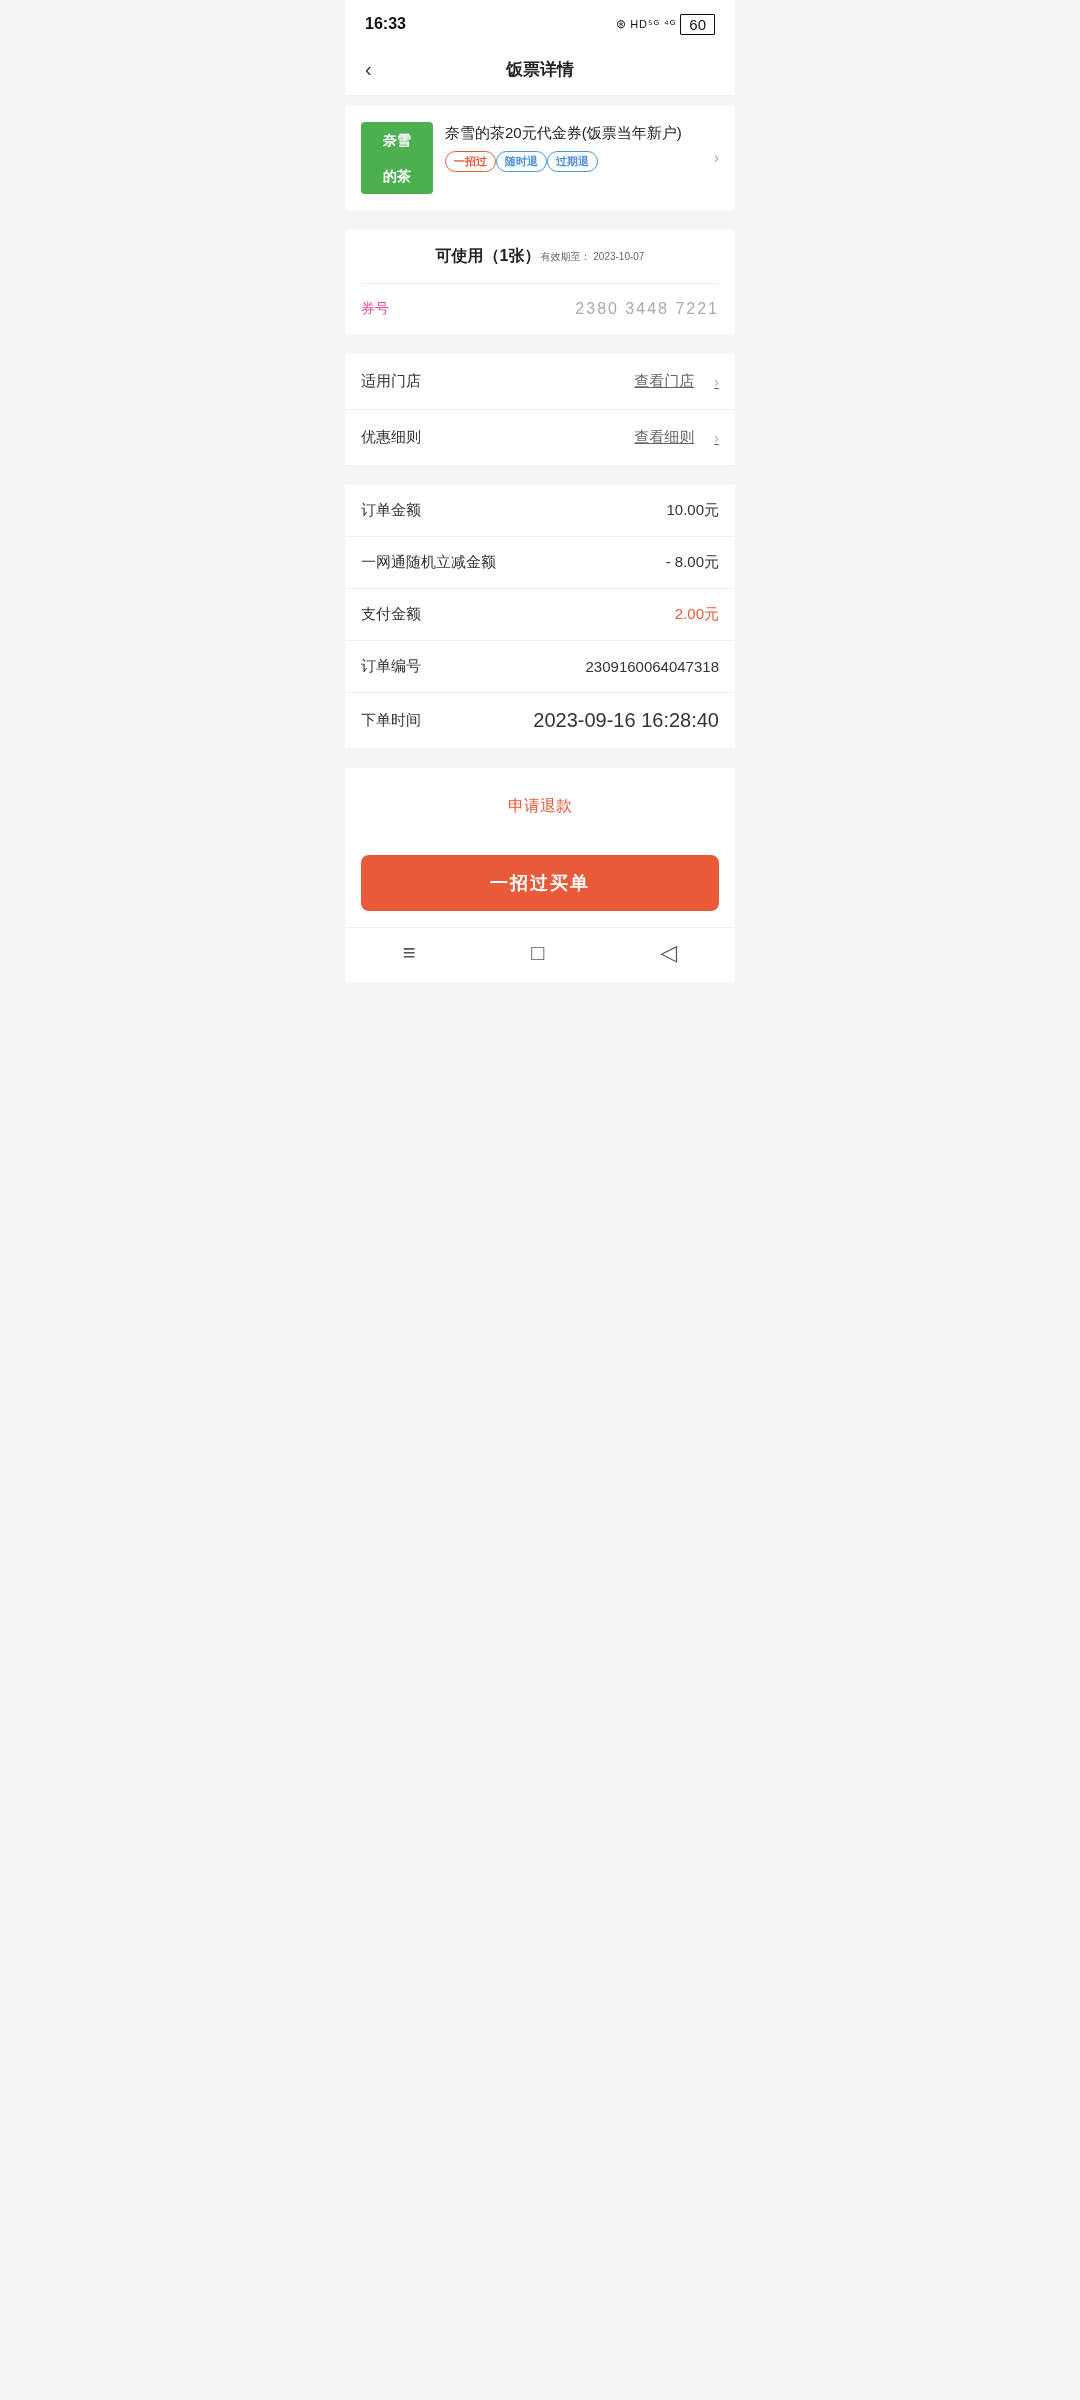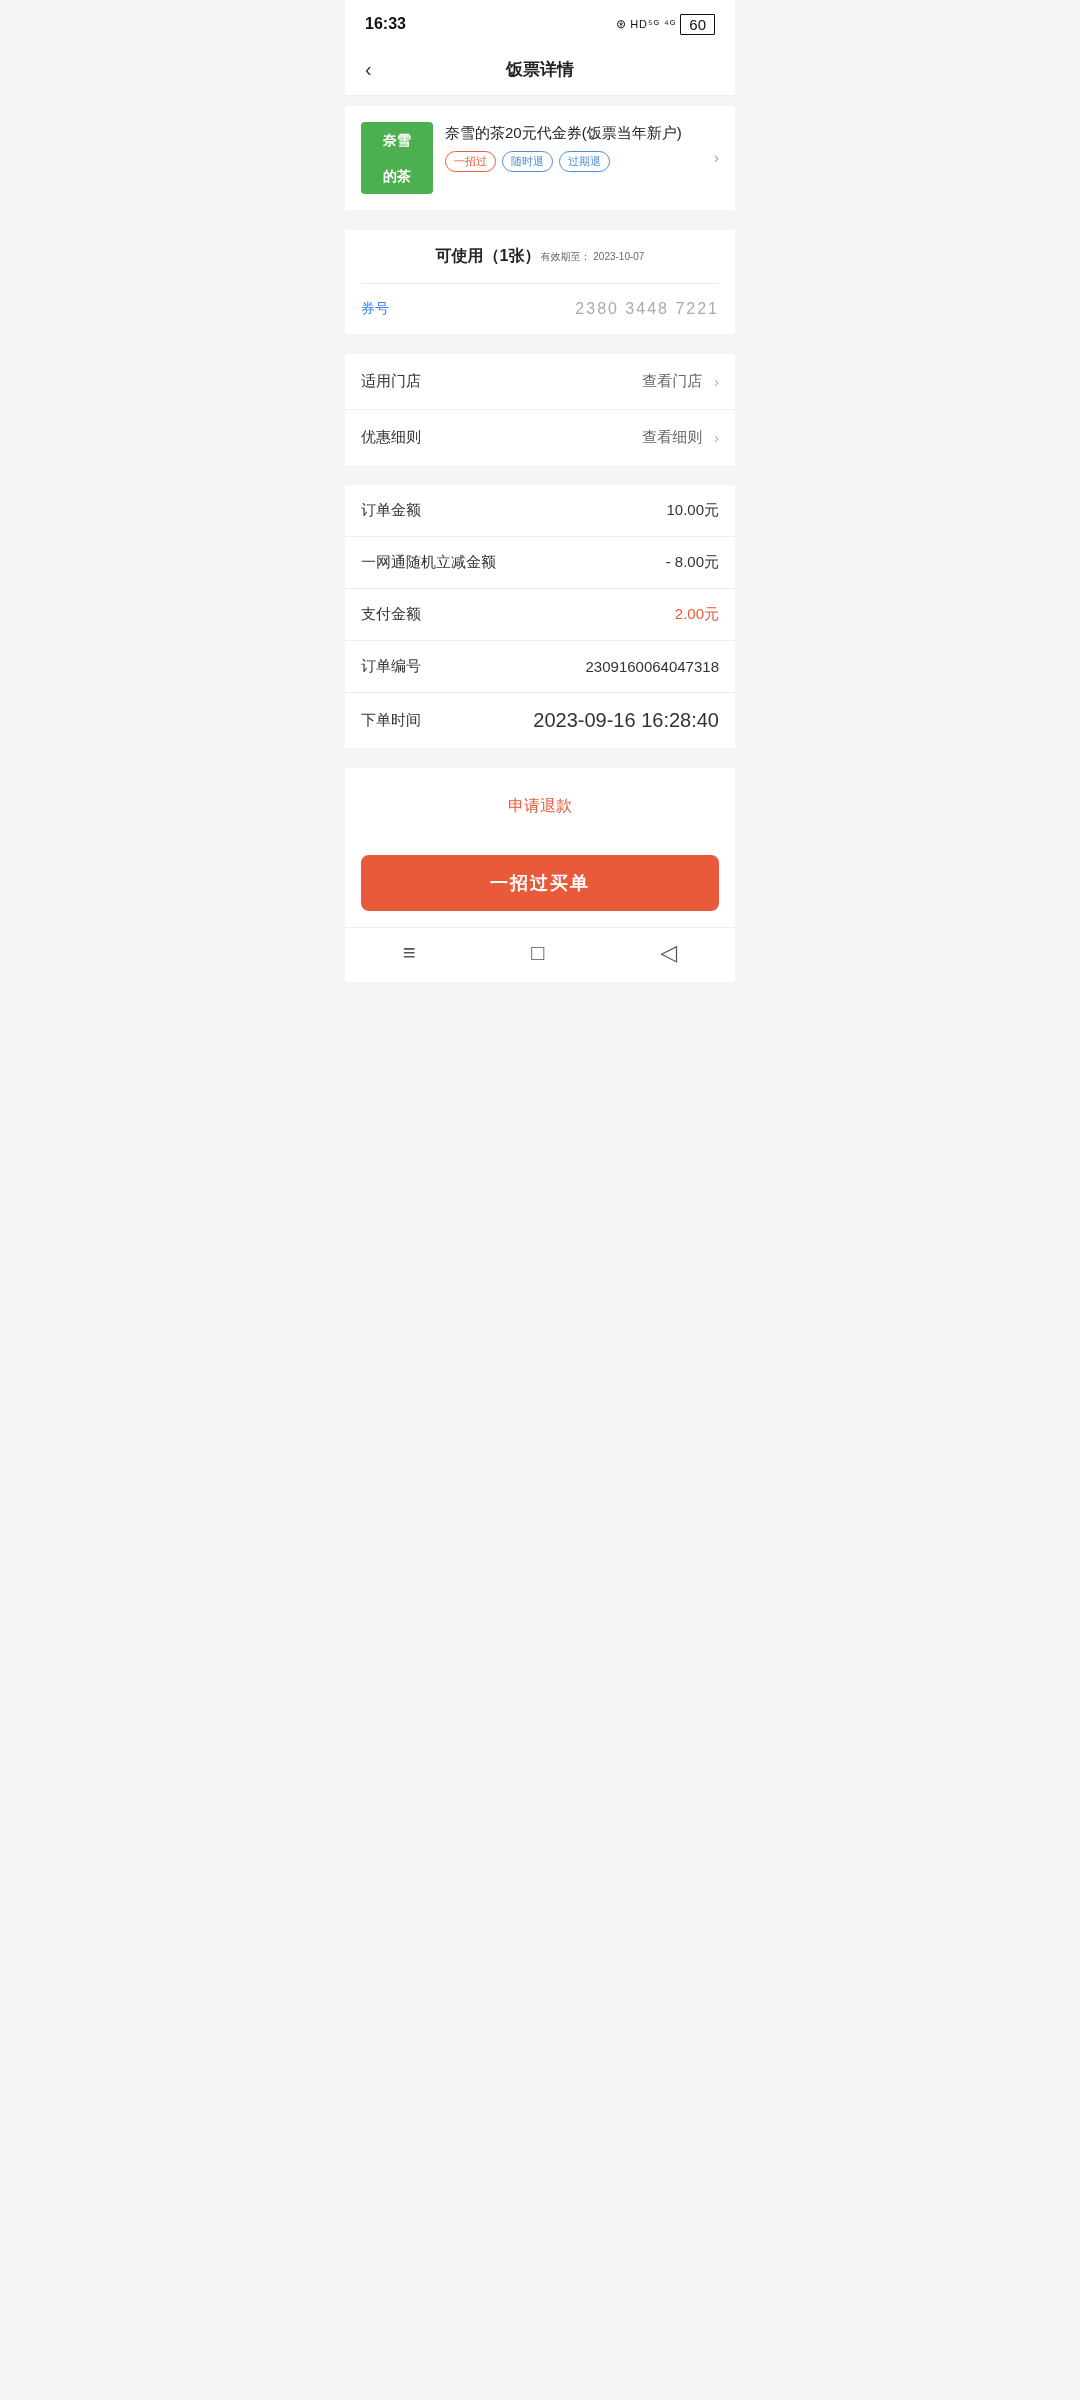--- a/index.html
+++ b/index.html
@@ -91,22 +91,22 @@
     }
     .product-name {
       font-size: 15px;
       color: #222;
       font-weight: 500;
       margin-bottom: 8px;
       line-height: 1.4;
     }
     .product-tags {
       display: flex;
-      gap: 6px;
       flex-wrap: wrap;
+      font-weight: bold;
     }
     .tag {
       border-radius: 20px;
       padding: 2px 8px;
       font-size: 11px;
     }
     .tag-red {
       border: 1px solid #e85a3a;
       color: #e85a3a;
     }
@@ -150,21 +150,21 @@
       margin: 0;
     }
     .voucher-code-row {
       display: flex;
       justify-content: space-between;
       align-items: center;
       padding: 16px 0;
     }
     .voucher-code-label {
       font-size: 14px;
-      color: #3b82f6;
+      color: #ec4899;
     }
     .voucher-code-value {
       font-size: 16px;
       color: #aaa;
       letter-spacing: 2px;
     }
 
     
     .info-section {
       background: #fff;
@@ -182,21 +182,22 @@
     }
     .info-label {
       font-size: 15px;
       color: #333;
     }
     .info-value {
       font-size: 15px;
       color: #666;
       display: flex;
       align-items: center;
-      gap: 12px;
+      gap: 20px;
+      text-decoration: underline;
     }
     .info-value-arrow {
       color: #aaa;
       font-size: 14px;
     }
 
     
     .order-section {
       background: #fff;
       margin: 10px 0 0;

